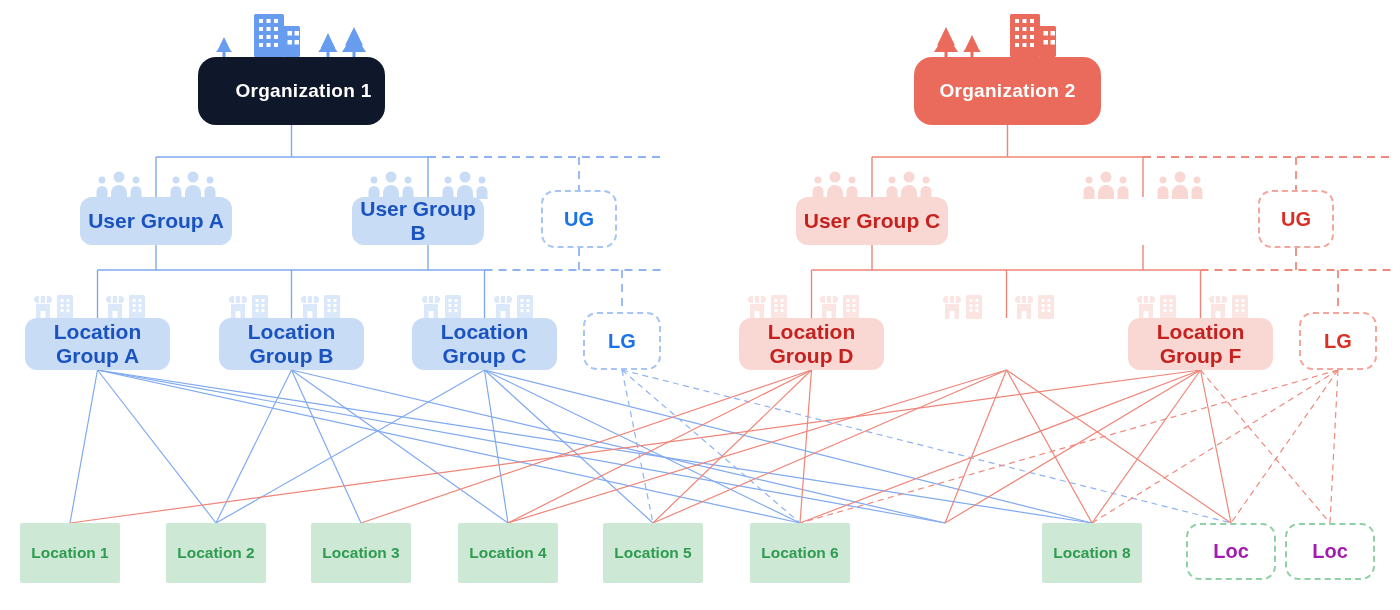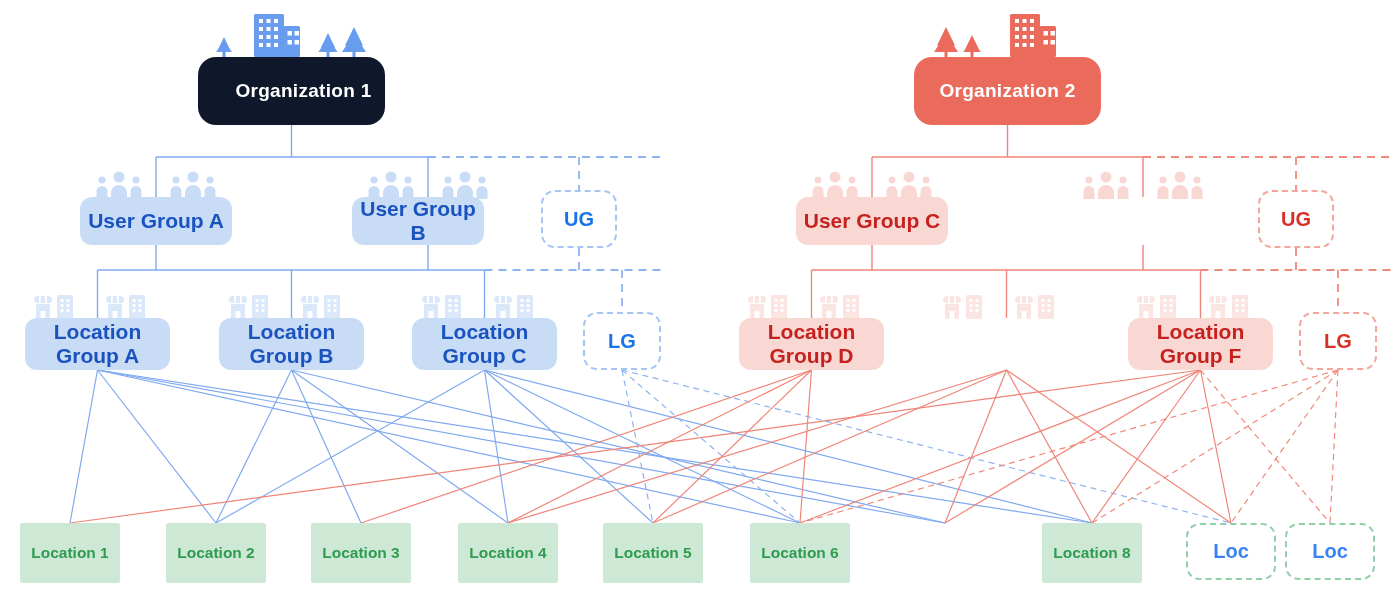--- a/index.html
+++ b/index.html
@@ -11,21 +11,21 @@
   .org{border-radius:18px;font-size:19px;letter-spacing:.3px;color:#fff;}
   .org-blue{background:#0f172a;padding-left:24px;}
   .org-red{background:#EA6B5C;}
   .grp{border-radius:12px;font-size:21px;}
   .blue{background:#C9DCF6;color:#1A53C0;}
   .red{background:#F9D8D4;color:#C5221F;}
   .green{background:#CDE8D5;color:#2F9C50;border-radius:2px;font-size:15.5px;}
   .ghost{background:#fff;border:2px dashed;border-radius:14px;font-size:20px;}
   .gblue{border-color:#A6C5F4;color:#1A73E8;}
   .gred{border-color:#F3A79C;color:#D93025;}
-  .ggreen{border-color:#90D0A7;color:#3b82f6;}
+  .ggreen{border-color:#90D0A7;color:#a21caf;}
   .icon{position:absolute;z-index:2;pointer-events:none;}
   
   .tb{stroke:#7FA9F0;stroke-width:1.4;}         
   .tr{stroke:#EF8578;stroke-width:1.4;}         
   .tbd{stroke:#8FB3F2;stroke-width:1.8;stroke-dasharray:8 6;}  
   .trd{stroke:#F0897B;stroke-width:1.8;stroke-dasharray:8 6;}  
   .cb{stroke:#7FA9F0;stroke-width:1.2;}         
   .cr{stroke:#EF8578;stroke-width:1.2;}         
   .cbd{stroke:#8FB3F2;stroke-width:1.2;stroke-dasharray:6 4.5;}
   .crd{stroke:#F0897B;stroke-width:1.2;stroke-dasharray:6 4.5;}

